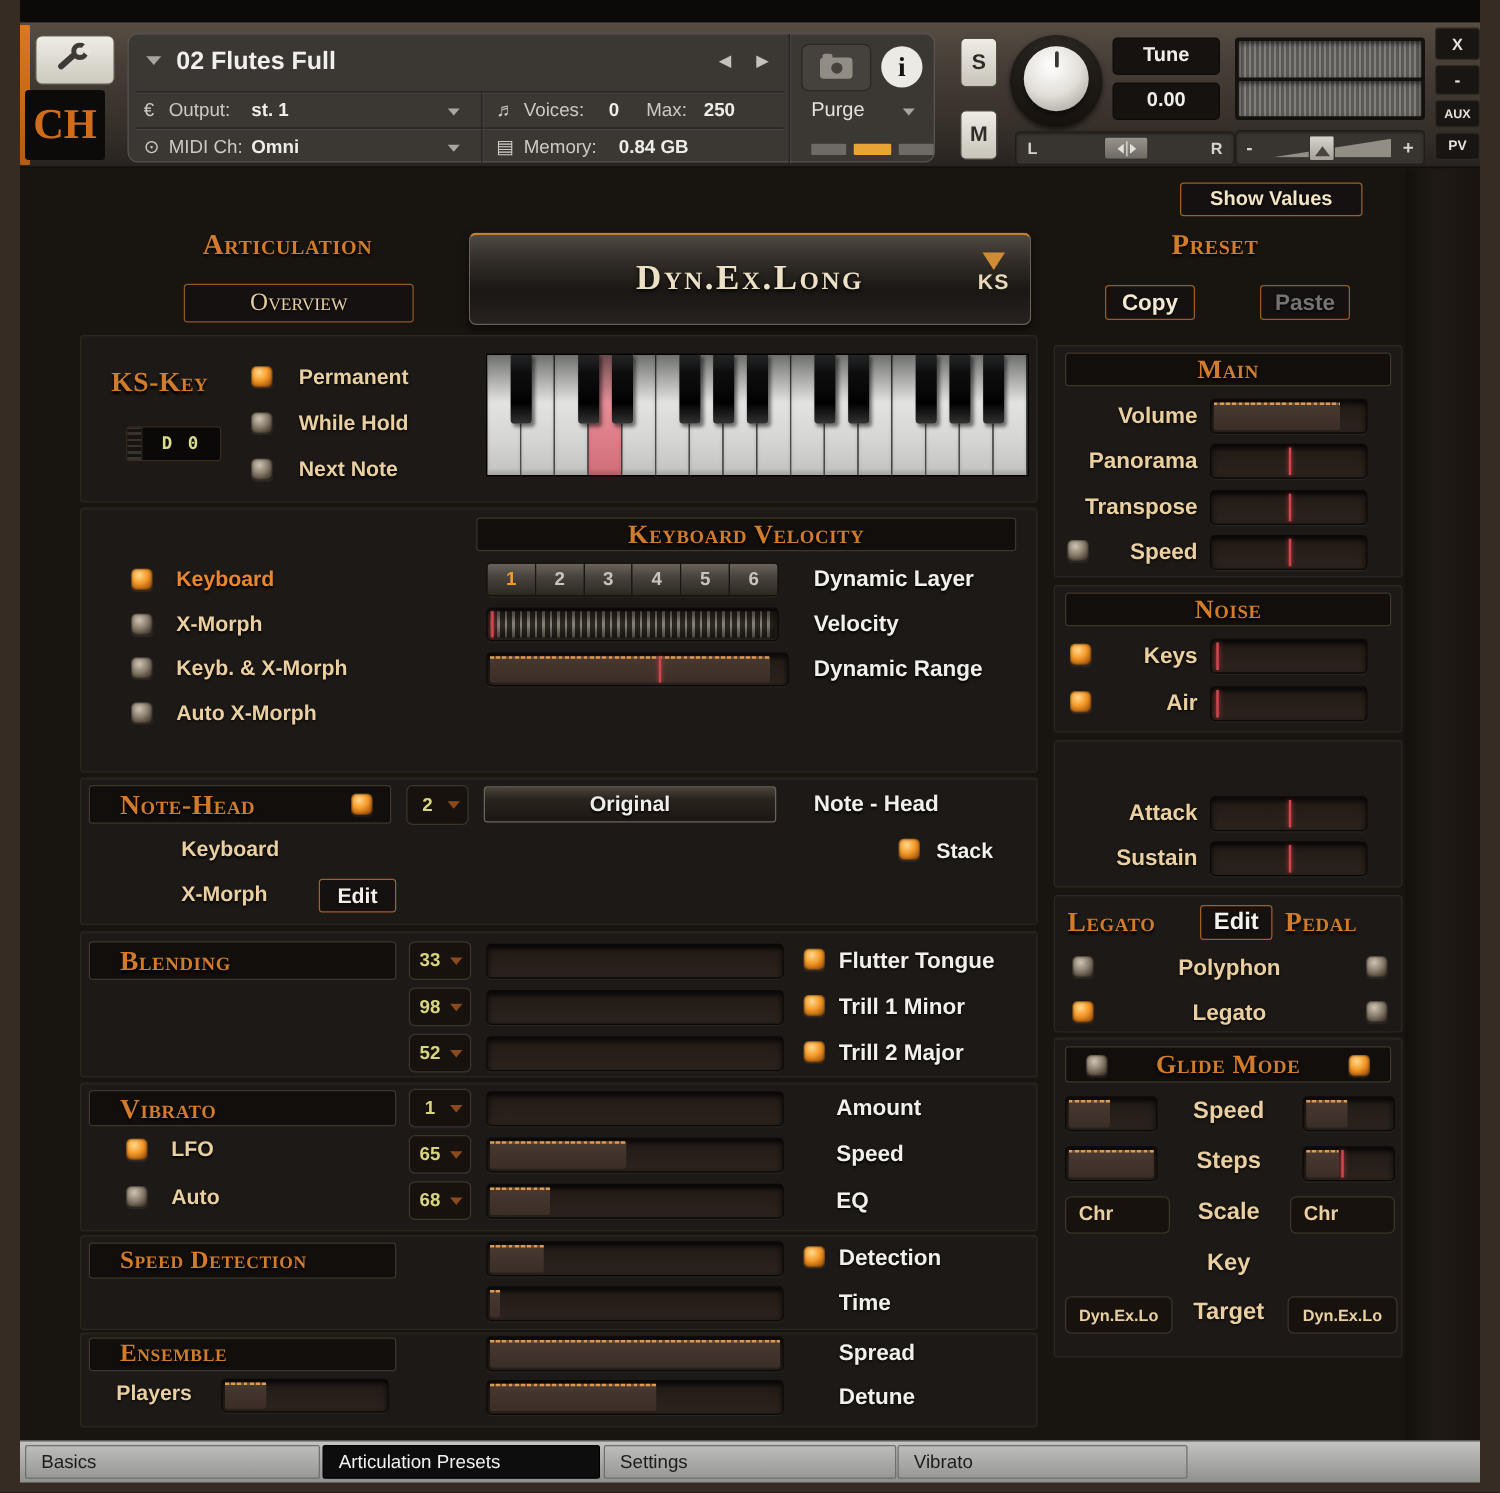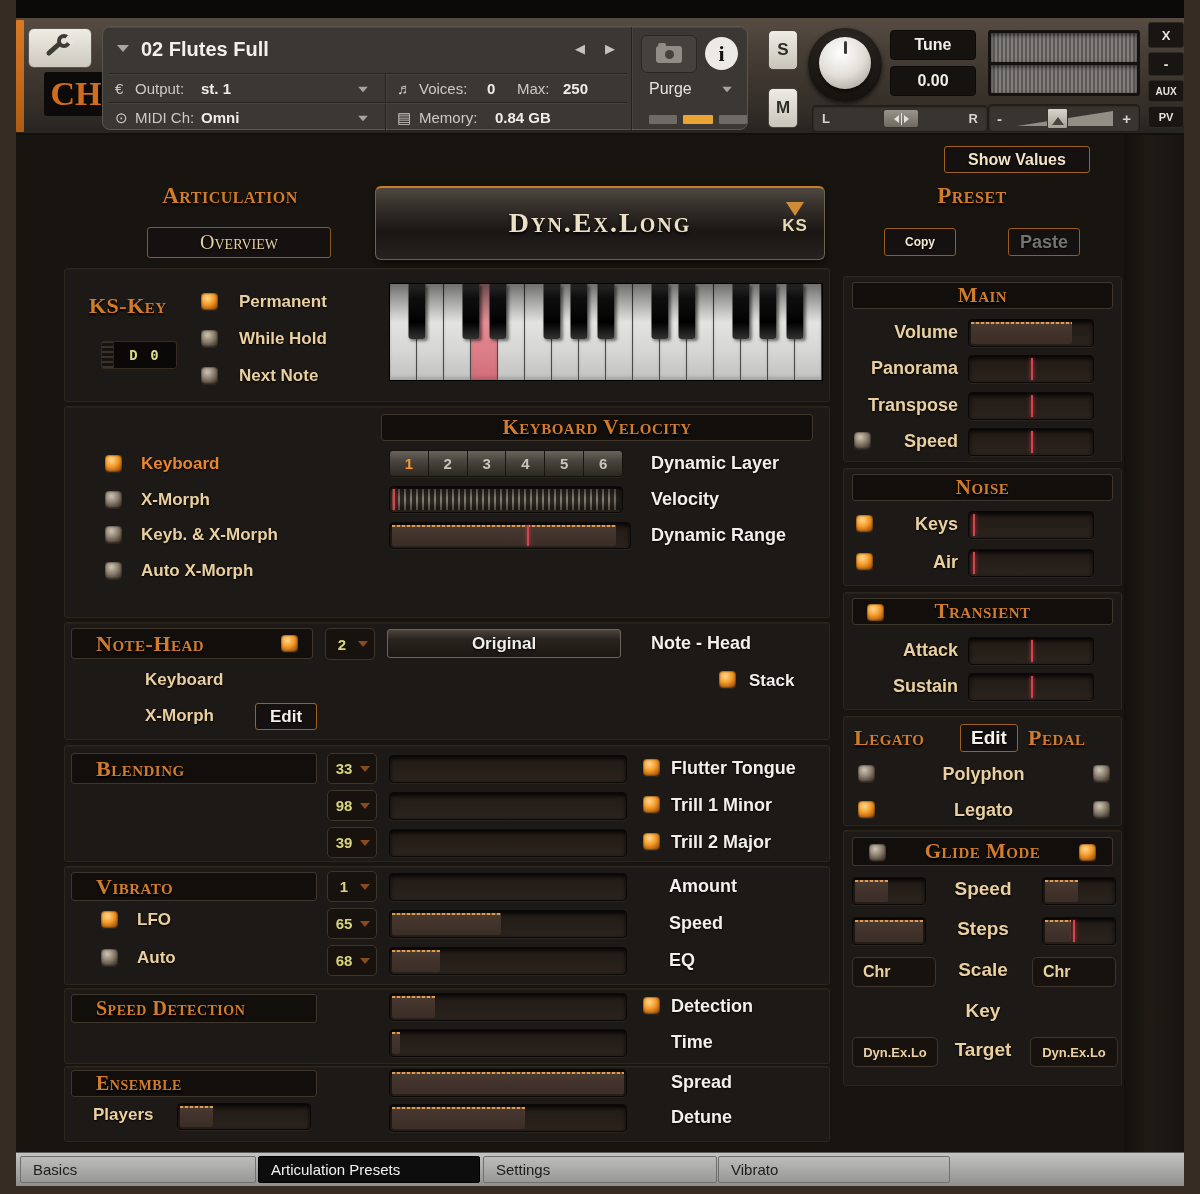--- a/index.html
+++ b/index.html
@@ -163,21 +163,21 @@
 
     <div class="abs wrench-btn" style="left:12px;top:10px;width:64px;height:40px;">
       <span>
         <svg width="30" height="24" viewBox="0 0 30 24">
             <path d="M4 19 L13 11" stroke="#3d3b36" stroke-width="5" stroke-linecap="round"></path>
             <circle cx="19" cy="7" r="5" fill="none" stroke="#3d3b36" stroke-width="4"></circle>
             <rect x="21" y="1" width="8" height="6" fill="#e8e5dd" transform="rotate(40 22 4)"></rect>
           </svg>
       </span>
     </div>
-    <div class="abs ch-logo" style="left:28px;top:54px;width:64px;height:44px;">CH</div>
+    <div class="abs ch-logo" style="left:4px;top:54px;width:64px;height:56px;">CH</div>
 
     <div class="abs inst-panel" style="left:86px;top:8px;width:646px;height:104px;">
       <div class="abs caret-dn" style="left:14px;top:18px;"></div>
       <div class="abs inst-name" style="left:38px;top:0;">02 Flutes Full</div>
       <div class="abs arrow" style="left:472px;top:0;">◀</div>
       <div class="abs arrow" style="left:502px;top:0;">▶</div>
 
       <div class="abs vdiv" style="left:528px;top:0;width:1px;height:104px;"></div>
       <div class="abs cam-btn" style="left:538px;top:8px;width:56px;height:38px;">
         <span class="cam-body"></span>
@@ -265,21 +265,21 @@
 
     <div class="abs big-dd" style="left:359px;top:51px;width:450px;height:74px;">
       <div class="name">Dyn.Ex.Long</div>
       <div class="abs" style="right:16px;top:14px;width:26px;">
         <div class="ks-tri" style="margin:0 auto;"></div>
         <div class="ks-lbl">KS</div>
       </div>
     </div>
 
     <div class="abs title" style="left:868px;top:48px;width:176px;text-align:center;font-size:23px;">Preset</div>
-    <div class="abs btn-o" style="left:868px;top:93px;width:72px;height:28px;font-size:12px;font-weight:700;color:#f4ead2;border-color:#9a5c1e;">Copy</div>
+    <div class="abs btn-o" style="left:868px;top:93px;width:72px;height:28px;font-size:18px;font-weight:700;color:#f4ead2;border-color:#9a5c1e;">Copy</div>
     <div class="abs btn-o" style="left:992px;top:93px;width:72px;height:28px;font-size:18px;font-weight:700;color:#737373;border-color:#9a5c1e;">Paste</div>
 
     <div class="abs panel" style="left:48px;top:133px;width:766px;height:134px;">
       <div class="abs title" style="left:24px;top:24px;font-size:22px;">KS-Key</div>
       <div class="abs lcd-disp" style="left:36px;top:72px;width:76px;height:28px;">
         <span class="lcd-scroll"></span>
         <span class="lcd-val">D 0</span>
       </div>
       <div class="abs radio on" style="left:136px;top:24px;"></div>
       <div class="abs optlbl" style="left:174px;top:23px;">Permanent</div>
@@ -389,21 +389,21 @@
         <span class="num">98</span>
           <span class="vcaret"></span>
       </div>
       <div class="abs slider" style="left:324px;top:46px;width:238px;height:28px;">
         <span class="fill" style="width: calc(0% - 4px);"></span>
       </div>
       <div class="abs radio on" style="left:578px;top:50px;"></div>
       <div class="abs wlbl" style="left:606px;top:49px;">Trill 1 Minor</div>
 
       <div class="abs valbox" style="left:262px;top:81px;width:50px;height:31px;">
-        <span class="num">39</span>
+        <span class="num">52</span>
           <span class="vcaret"></span>
       </div>
       <div class="abs slider" style="left:324px;top:83px;width:238px;height:28px;">
         <span class="fill" style="width: calc(0% - 4px);"></span>
       </div>
       <div class="abs radio on" style="left:578px;top:87px;"></div>
       <div class="abs wlbl" style="left:606px;top:86px;">Trill 2 Major</div>
     </div>
 
     <div class="abs panel" style="left:48px;top:731px;width:766px;height:119px;">
@@ -511,24 +511,20 @@
       </div>
       <div class="abs radio on" style="left:12px;top:84px;"></div>
       <div class="abs lbl" style="left:0;top:83px;width:114px;text-align:right;font-size:18px;">Air</div>
       <div class="abs slider" style="left:124px;top:80px;width:126px;height:28px;">
         <span class="fill" style="width: calc(0% - 4px);"></span>
         <span class="tick" style="left: 3%;"></span>
       </div>
     </div>
 
     <div class="abs panel" style="left:827px;top:457px;width:279px;height:118px;">
-      <div class="abs hdrbox" style="left:8px;top:5px;width:261px;height:27px;justify-content:center;">
-        <span class="radio on" style="position:absolute;left:14px;top:5px;"></span>
-        <span class="title" style="font-size:21px;">Transient</span>
-      </div>
       <div class="abs lbl" style="left:0;top:47px;width:114px;text-align:right;font-size:18px;">Attack</div>
       <div class="abs slider" style="left:124px;top:44px;width:126px;height:28px;">
         <span class="tick center"></span>
       </div>
       <div class="abs lbl" style="left:0;top:83px;width:114px;text-align:right;font-size:18px;">Sustain</div>
       <div class="abs slider" style="left:124px;top:80px;width:126px;height:28px;">
         <span class="tick center"></span>
       </div>
     </div>
 

